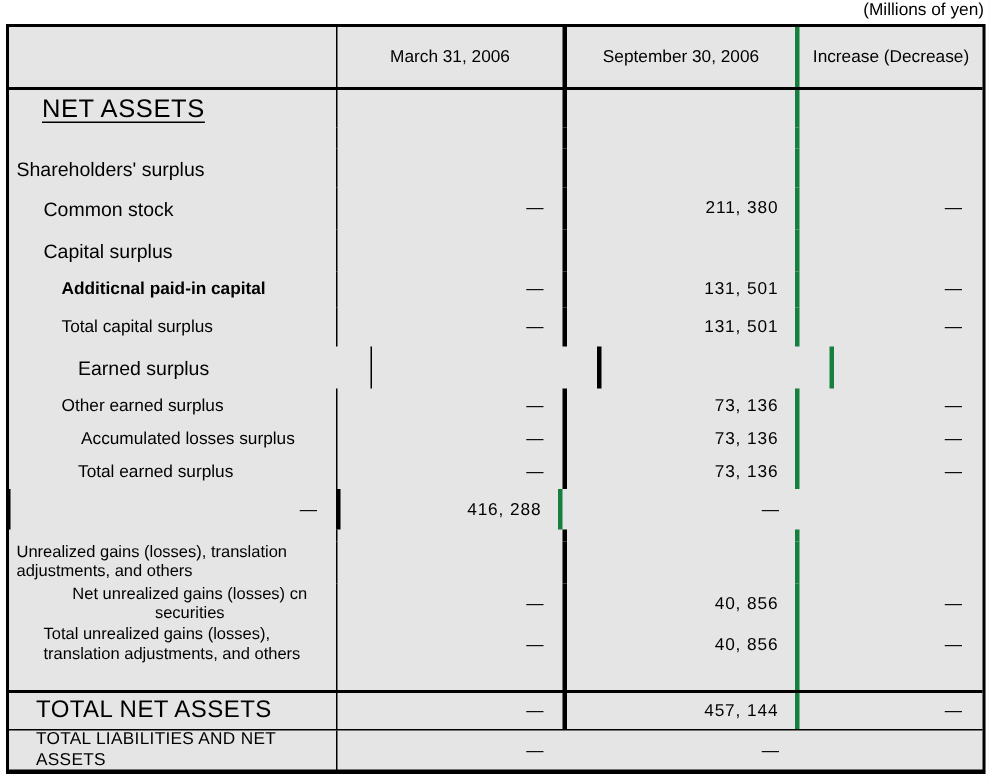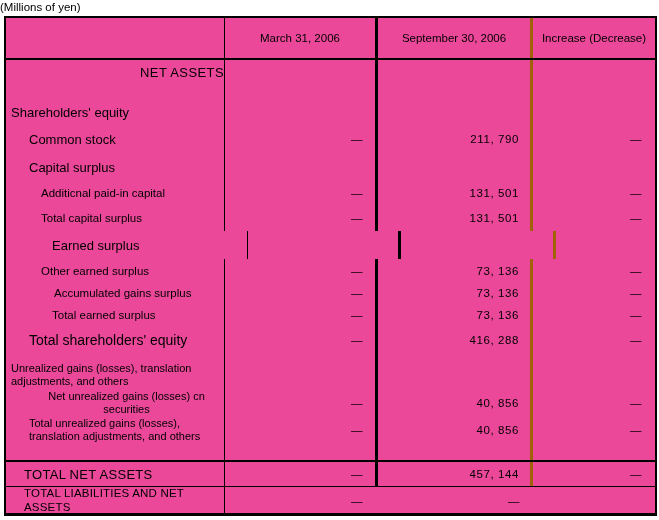--- a/index.html
+++ b/index.html
@@ -1,35 +1,35 @@
 <!DOCTYPE html>
 <html><head>
 <meta charset="utf-8">
 <style>
   * { margin:0; padding:0; box-sizing:border-box; }
   html,body { background:#fff; }
   body { font-family:"Liberation Sans","DejaVu Sans",sans-serif; color:#000; }
   .page { position:relative; width:659px; height:520px; background:#fff; overflow:hidden; }
 
   .unit-label {
-    height:16px; padding-right:17px; 
+    height:16px; padding-right:3px; text-align:right;
     font-size:11.5px; line-height:15px;
   }
 
   .fin-table {
     position:absolute; left:4px; top:16px; width:653px;
     border:2px solid #000; border-bottom:3px solid #000;
-    background:#ec4899;
+    background:#e5e5e5;
   }
 
   .row { display:grid; grid-template-columns:218px 151px 158px 1fr; width:100%; }
 
   .cell { min-width:0; }
   .c-march { border-left:1px solid #000; }
-  .c-sept  { border-left:3px solid #000; border-right:3px solid #a16207; }
+  .c-sept  { border-left:3px solid #000; border-right:3px solid #15803d; }
 
   
   .header-row { height:42px; border-bottom:2px solid #000; }
   .header-row .cell {
     display:flex; align-items:center; justify-content:center;
     font-size:11.5px;
   }
 
   
   .c-label { display:flex; flex-direction:column; justify-content:center; }
@@ -38,26 +38,26 @@
   
   .val {
     display:flex; align-items:center; justify-content:flex-end;
     font-size:11.5px; letter-spacing:0.6px;
   }
   .c-march.val { padding-right:12px; }
   .c-sept.val  { padding-right:11px; }
   .c-inc.val   { padding-right:13px; }
 
   
-  .v-section .lbl-line { font-size:13px; letter-spacing:0.4px; text-underline-offset:3px;text-align:right; }
+  .v-section .lbl-line { font-size:17px; letter-spacing:0.4px; text-decoration:underline; text-underline-offset:3px; }
   .v-group .lbl-line   { font-size:13px; }
   .v-group-lg .lbl-line{ font-size:14px; }
   .v-item .lbl-line    { font-size:11.5px; }
   .v-item-xs .lbl-line { font-size:11px; line-height:13px; }
-  .v-grand .lbl-line   { font-size:13px; letter-spacing:0.3px; }
+  .v-grand .lbl-line   { font-size:16px; letter-spacing:0.3px; }
   .v-grand-sm .lbl-line{ font-size:11.5px; line-height:13.5px; letter-spacing:0.2px; }
 
   .total-first  { border-top:2px solid #000; }
   .total-second { border-top:1px solid #000; }
 </style>
 </head>
 <body>
 
 <div class="page">
   <div class="unit-label">(Millions of yen)</div>
@@ -79,44 +79,44 @@
           <div class="cell c-inc val"></div>
         </div>
         <div class="row v-spacer" style="height: 14px;">
           <div class="cell c-label" style="padding-left: 0px;"></div>
           <div class="cell c-march val"></div>
           <div class="cell c-sept val"></div>
           <div class="cell c-inc val"></div>
         </div>
         <div class="row v-group" style="height: 26px;">
           <div class="cell c-label" style="padding-left: 5px;">
-            <div class="lbl-line">Shareholders' equity</div>
+            <div class="lbl-line">Shareholders' surplus</div>
           </div>
           <div class="cell c-march val"></div>
           <div class="cell c-sept val"></div>
           <div class="cell c-inc val"></div>
         </div>
         <div class="row v-group" style="height: 28px;">
           <div class="cell c-label" style="padding-left: 23px;">
             <div class="lbl-line">Common stock</div>
           </div>
           <div class="cell c-march val">—</div>
-          <div class="cell c-sept val">211, 790</div>
+          <div class="cell c-sept val">211, 380</div>
           <div class="cell c-inc val">—</div>
         </div>
         <div class="row v-group" style="height: 28px;">
           <div class="cell c-label" style="padding-left: 23px;">
             <div class="lbl-line">Capital surplus</div>
           </div>
           <div class="cell c-march val"></div>
           <div class="cell c-sept val"></div>
           <div class="cell c-inc val"></div>
         </div>
         <div class="row v-item" style="height: 24px;">
-          <div class="cell c-label" style="padding-left: 35px;">
+          <div class="cell c-label" style="padding-left: 35px; font-weight: bold;">
             <div class="lbl-line">Additicnal paid-in capital</div>
           </div>
           <div class="cell c-march val">—</div>
           <div class="cell c-sept val">131, 501</div>
           <div class="cell c-inc val">—</div>
         </div>
         <div class="row v-item" style="height: 26px;">
           <div class="cell c-label" style="padding-left: 35px;">
             <div class="lbl-line">Total capital surplus</div>
           </div>
@@ -135,38 +135,35 @@
         <div class="row v-item" style="height: 23px;">
           <div class="cell c-label" style="padding-left: 35px;">
             <div class="lbl-line">Other earned surplus</div>
           </div>
           <div class="cell c-march val">—</div>
           <div class="cell c-sept val">73, 136</div>
           <div class="cell c-inc val">—</div>
         </div>
         <div class="row v-item" style="height: 22px;">
           <div class="cell c-label" style="padding-left: 48px;">
-            <div class="lbl-line">Accumulated gains surplus</div>
+            <div class="lbl-line">Accumulated losses surplus</div>
           </div>
           <div class="cell c-march val">—</div>
           <div class="cell c-sept val">73, 136</div>
           <div class="cell c-inc val">—</div>
         </div>
         <div class="row v-item" style="height: 22px;">
           <div class="cell c-label" style="padding-left: 46px;">
             <div class="lbl-line">Total earned surplus</div>
           </div>
           <div class="cell c-march val">—</div>
           <div class="cell c-sept val">73, 136</div>
           <div class="cell c-inc val">—</div>
         </div>
         <div class="row v-group-lg" style="height: 27px;">
-          <div class="cell c-label" style="padding-left: 23px;">
-            <div class="lbl-line">Total shareholders' equity</div>
-          </div>
           <div class="cell c-march val">—</div>
           <div class="cell c-sept val">416, 288</div>
           <div class="cell c-inc val">—</div>
         </div>
         <div class="row v-spacer" style="height: 8px;">
           <div class="cell c-label" style="padding-left: 0px;"></div>
           <div class="cell c-march val"></div>
           <div class="cell c-sept val"></div>
           <div class="cell c-inc val"></div>
         </div>

